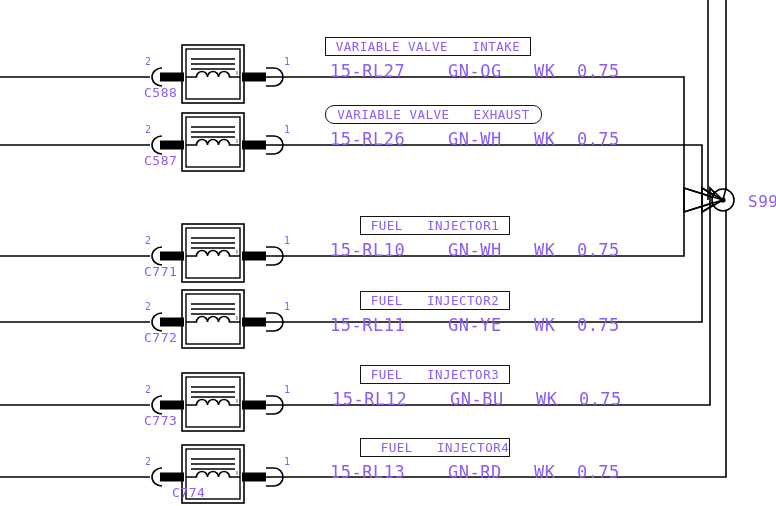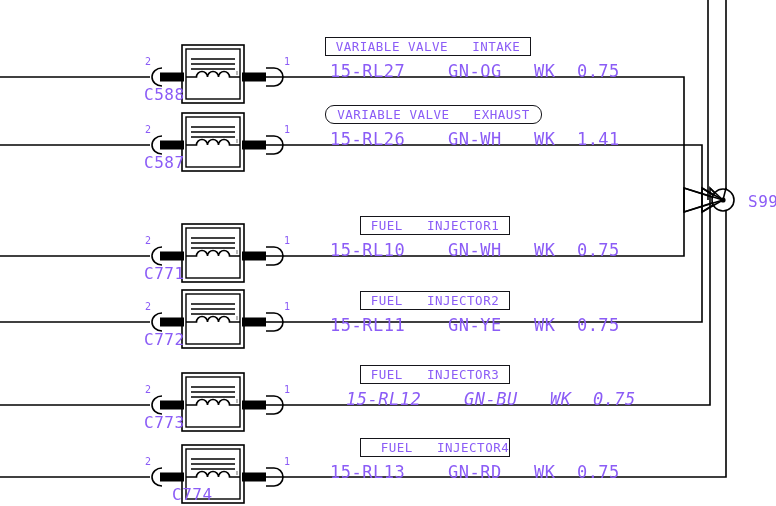--- a/index.html
+++ b/index.html
@@ -6,21 +6,21 @@
   html,body{margin:0;padding:0;background:#ffffff;}
   body{
     font-family:"DejaVu Sans Mono","Liberation Mono",monospace;
     width:776px;height:506px;overflow:hidden;position:relative;
   }
   #sheet{position:relative;width:776px;height:506px;background:#fff;}
   svg#wires{position:absolute;left:0;top:0;width:776px;height:506px;}
   .txt{position:absolute;white-space:pre;color:#8b5cf6;
        font-family:"DejaVu Sans Mono","Liberation Mono",monospace;}
   .pin-num{font-size:10px;letter-spacing:0px;}
-  .conn-id{font-size:16px;letter-spacing:0.5px;}
+  .conn-id{font-size:13px;letter-spacing:0.5px;}
   .wire-spec{font-size:17px;letter-spacing:0.5px;}
   .dev-name{font-size:12.5px;letter-spacing:0.5px;}
   .splice-lbl{font-size:16px;letter-spacing:0.5px;}
   .name-box{position:absolute;border:1.4px solid #15151a;background:#fff;
             box-sizing:border-box;display:flex;align-items:center;
             justify-content:center;}
 </style>
 </head>
 <body>
 
@@ -142,42 +142,42 @@
       <div class="name-box" style="left: 325px; top: 37px; width: 206px; height: 19px;">
         <span class="txt dev-name" style="position: static;">VARIABLE VALVE   INTAKE</span>
       </div>
       <div class="txt wire-spec" style="left: 330px; top: 61px;">15-RL27    GN-OG   WK  0.75</div>
       <div class="txt pin-num" style="left: 145px; top: 124px;">2</div>
       <div class="txt pin-num" style="left: 284px; top: 124px;">1</div>
       <div class="txt conn-id" style="left: 144px; top: 153px;">C587</div>
       <div class="name-box" style="left: 325px; top: 105px; width: 217px; height: 19px; border-radius: 9px;">
         <span class="txt dev-name" style="position: static;">VARIABLE VALVE   EXHAUST</span>
       </div>
-      <div class="txt wire-spec" style="left: 330px; top: 129px;">15-RL26    GN-WH   WK  1.41</div>
+      <div class="txt wire-spec" style="left: 330px; top: 129px;">15-RL26    GN-WH   WK  0.75</div>
       <div class="txt pin-num" style="left: 145px; top: 235px;">2</div>
       <div class="txt pin-num" style="left: 284px; top: 235px;">1</div>
       <div class="txt conn-id" style="left: 144px; top: 264px;">C771</div>
       <div class="name-box" style="left: 360px; top: 216px; width: 150px; height: 19px;">
         <span class="txt dev-name" style="position: static;">FUEL   INJECTOR1</span>
       </div>
       <div class="txt wire-spec" style="left: 330px; top: 240px;">15-RL10    GN-WH   WK  0.75</div>
       <div class="txt pin-num" style="left: 145px; top: 301px;">2</div>
       <div class="txt pin-num" style="left: 284px; top: 301px;">1</div>
       <div class="txt conn-id" style="left: 144px; top: 330px;">C772</div>
       <div class="name-box" style="left: 360px; top: 291px; width: 150px; height: 19px;">
         <span class="txt dev-name" style="position: static;">FUEL   INJECTOR2</span>
       </div>
       <div class="txt wire-spec" style="left: 330px; top: 315px;">15-RL11    GN-YE   WK  0.75</div>
       <div class="txt pin-num" style="left: 145px; top: 384px;">2</div>
       <div class="txt pin-num" style="left: 284px; top: 384px;">1</div>
       <div class="txt conn-id" style="left: 144px; top: 413px;">C773</div>
       <div class="name-box" style="left: 360px; top: 365px; width: 150px; height: 19px;">
         <span class="txt dev-name" style="position: static;">FUEL   INJECTOR3</span>
       </div>
-      <div class="txt wire-spec" style="left: 346px; top: 389px; font-style: italic;">15-RL12    GN-BU   WK  0.75</div>
+      <div class="txt wire-spec" style="left: 332px; top: 389px;">15-RL12    GN-BU   WK  0.75</div>
       <div class="txt pin-num" style="left: 145px; top: 456px;">2</div>
       <div class="txt pin-num" style="left: 284px; top: 456px;">1</div>
       <div class="txt conn-id" style="left: 144px; top: 485px; margin-left: 28px;">C774</div>
       <div class="name-box" style="left: 360px; top: 438px; width: 150px; height: 19px;">
         <span class="txt dev-name" style="position: static; margin-left: 20px;">FUEL   INJECTOR4</span>
       </div>
       <div class="txt wire-spec" style="left: 330px; top: 462px;">15-RL13    GN-RD   WK  0.75</div>
     </div>
 
   <div class="txt splice-lbl" id="splice-label" style="left:748px;top:192px;">S99</div>

